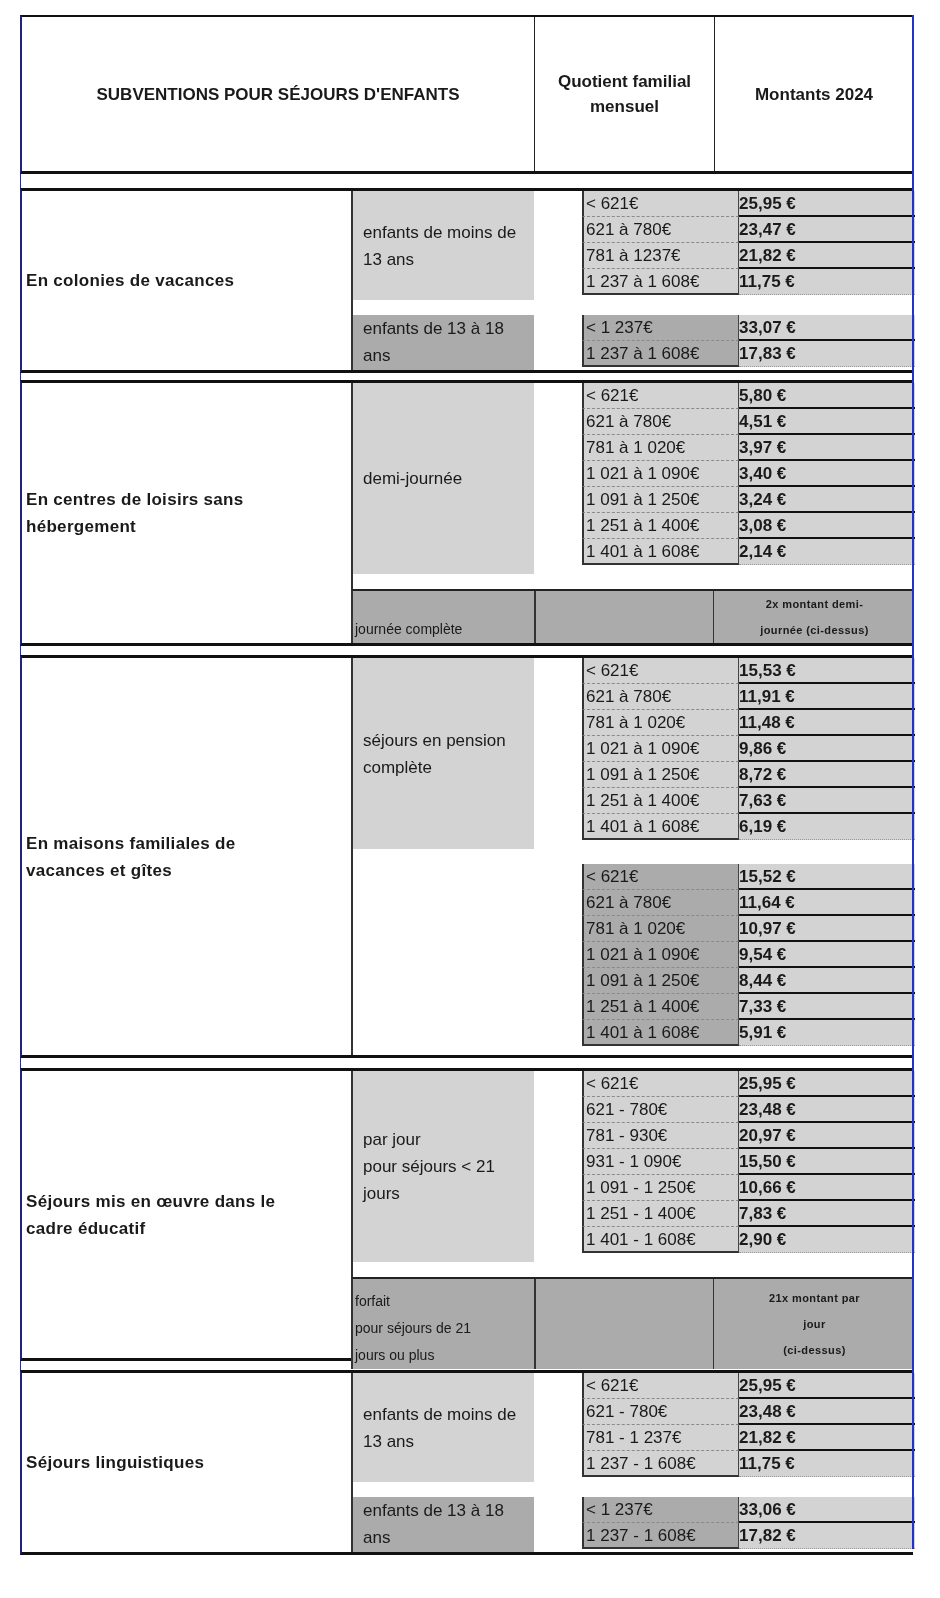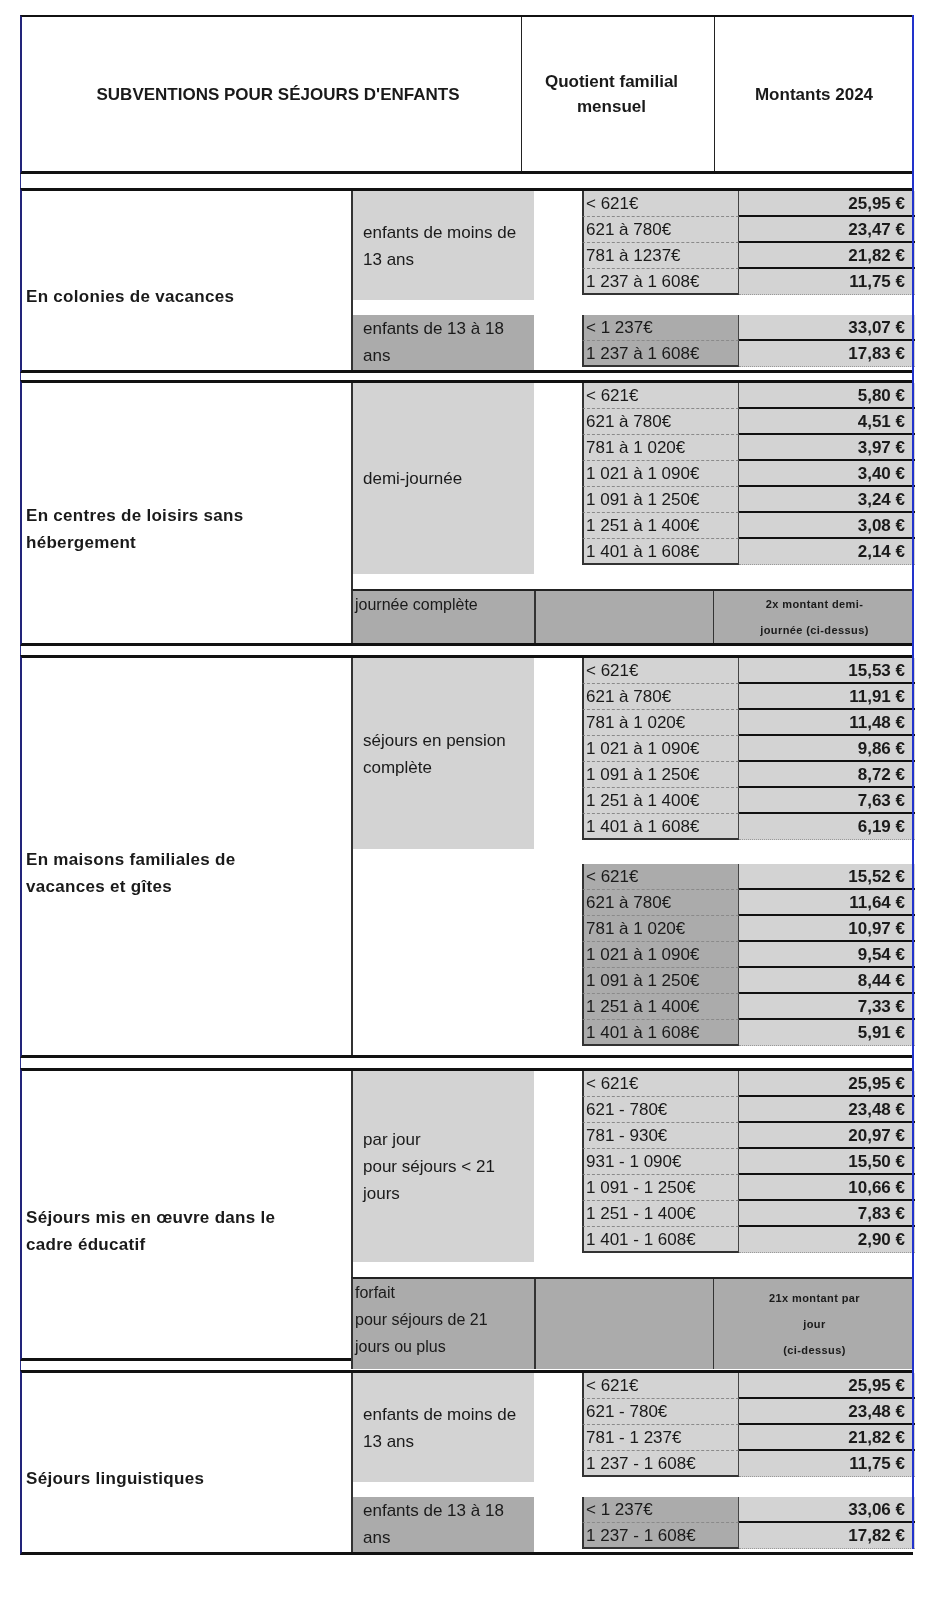--- a/index.html
+++ b/index.html
@@ -11,50 +11,50 @@
   
   .blue-left { position: absolute; left: 20px; top: 15px; width: 1px; height: 1534px; background: #2a2f8a; }
   .blue-right { position: absolute; left: 912px; top: 15px; width: 2px; height: 1534px; background: #2233cc; }
 
   
   .header { position: absolute; left: 20px; top: 15px; width: 893px; height: 159px;
             border-top: 2px solid #111; border-bottom: 3px solid #111; border-left: 2px solid #22247a; padding-left: 18px; }
   .hdr-cell { position: absolute; top: 0; height: 100%; display: flex; align-items: center; justify-content: center;
               text-align: center; font-weight: bold; font-size: 17px; line-height: 25px; }
   .hdr-title { left: 0; width: 512px; }
-  .hdr-qf { left: 499px; width: 180px; border-left: 1px solid #222; }
+  .hdr-qf { left: 512px; width: 180px; border-left: 1px solid #222; }
   .hdr-amt { left: 692px; width: 199px; border-left: 1px solid #222; }
 
   
   .section { position: absolute; left: 20px; width: 893px;
              border-top: 3px solid #111; border-bottom: 3px solid #111; border-left: 2px solid #22247a; }
-  .sec-label { position: absolute; left: 4px; top: 16px; width: 325px; height: 100%;
+  .sec-label { position: absolute; left: 4px; top: 0; width: 325px; height: 100%;
                display: flex; align-items: center; font-weight: bold; font-size: 17px; line-height: 27px;
                letter-spacing: 0.3px; }
   .sec-label span { display: block; }
 
   .group { position: absolute; left: 329px; width: 562px; border-left: 2px solid #333; }
   .group.light .sub-label, .group.light .qf-cell { background: #d3d3d3; }
   .group.dark .sub-label, .group.dark .qf-cell { background: #ababab; }
   .sub-label { position: absolute; left: 0; top: 0; width: 181px; height: 100%;
                font-size: 17px; line-height: 27px; padding-left: 10px; display: flex; align-items: center; }
   .rows { position: absolute; left: 181px; top: 0; width: 381px; }
   .row { position: relative; height: 26px; display: flex; margin-left: 48px; }
   .qf-cell { width: 180px; height: 100%; border-left: 2px solid #333; border-right: 1px solid #444;
              border-bottom: 1px dashed #8a8a8a; font-size: 17px; line-height: 26px; padding-left: 2px; white-space: nowrap; }
   .row:last-child .qf-cell { border-bottom: 2px solid #333; }
   .amt-cell { width: 201px; height: 100%; background: #d3d3d3; border-bottom: 2px solid #111;
-              font-size: 17px; font-weight: bold; text-align: right; padding-right: 10px; line-height: 26px; }
+              font-size: 17px; font-weight: bold; text-align: left; padding-right: 10px; line-height: 26px; }
   .row:last-child .amt-cell { border-bottom: 1px dotted #999; }
 
   .gap-strip { position: absolute; left: 329px; width: 562px; height: 15px; background: #ffffff; border-left: 2px solid #333; }
 
   .special { position: absolute; left: 329px; width: 562px; background: #ababab; border-left: 2px solid #333; border-top: 2px solid #222; }
-  .special .sp-label { position: absolute; left: 0; top: 0; width: 181px; height: 100%; font-size: 16px; line-height: 27px; padding-left: 2px;
-                       display: flex; align-items: flex-start; }
+  .special .sp-label { position: absolute; left: 0; top: 0; width: 181px; height: 100%; font-size: 14px; line-height: 27px; padding-left: 2px;
+                       display: flex; align-items: flex-end; }
   .special .sp-qf { position: absolute; left: 181px; top: 0; width: 180px; height: 100%; border-left: 2px solid #333; border-right: 1px solid #333; }
   .special .sp-amt { position: absolute; left: 361px; top: 0; width: 201px; height: 100%; font-weight: bold; font-size: 11px;
                      line-height: 26px; text-align: center; display: flex; align-items: center; justify-content: center; letter-spacing: 0.4px; }
 </style>
 </head>
 <body>
 
 <div id="sheet">
   <div class="blue-left"></div>
 

